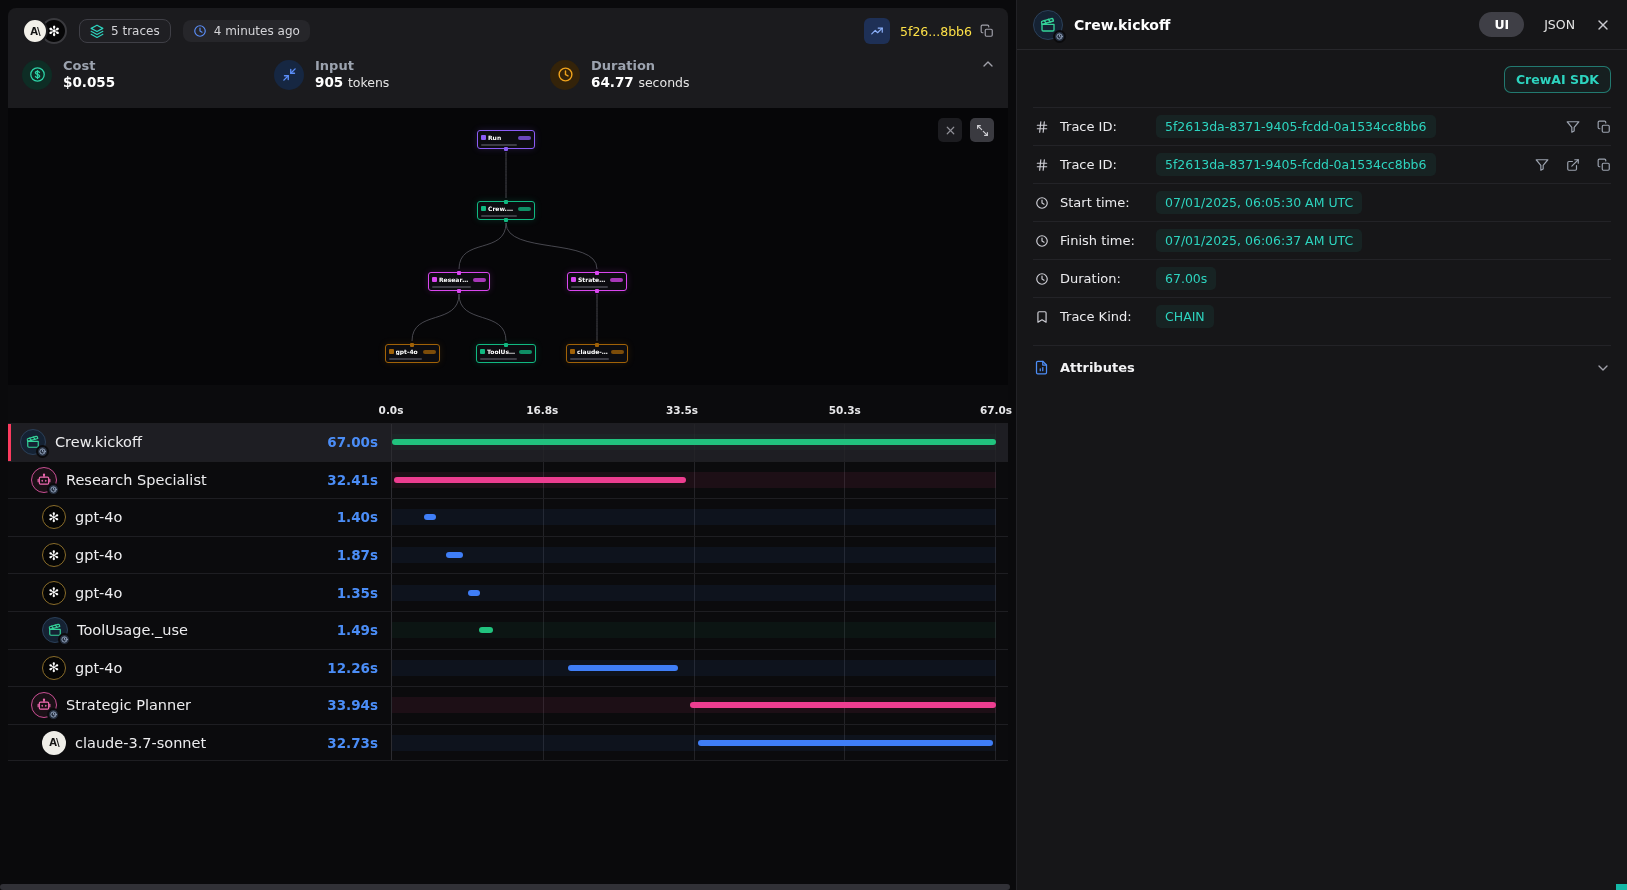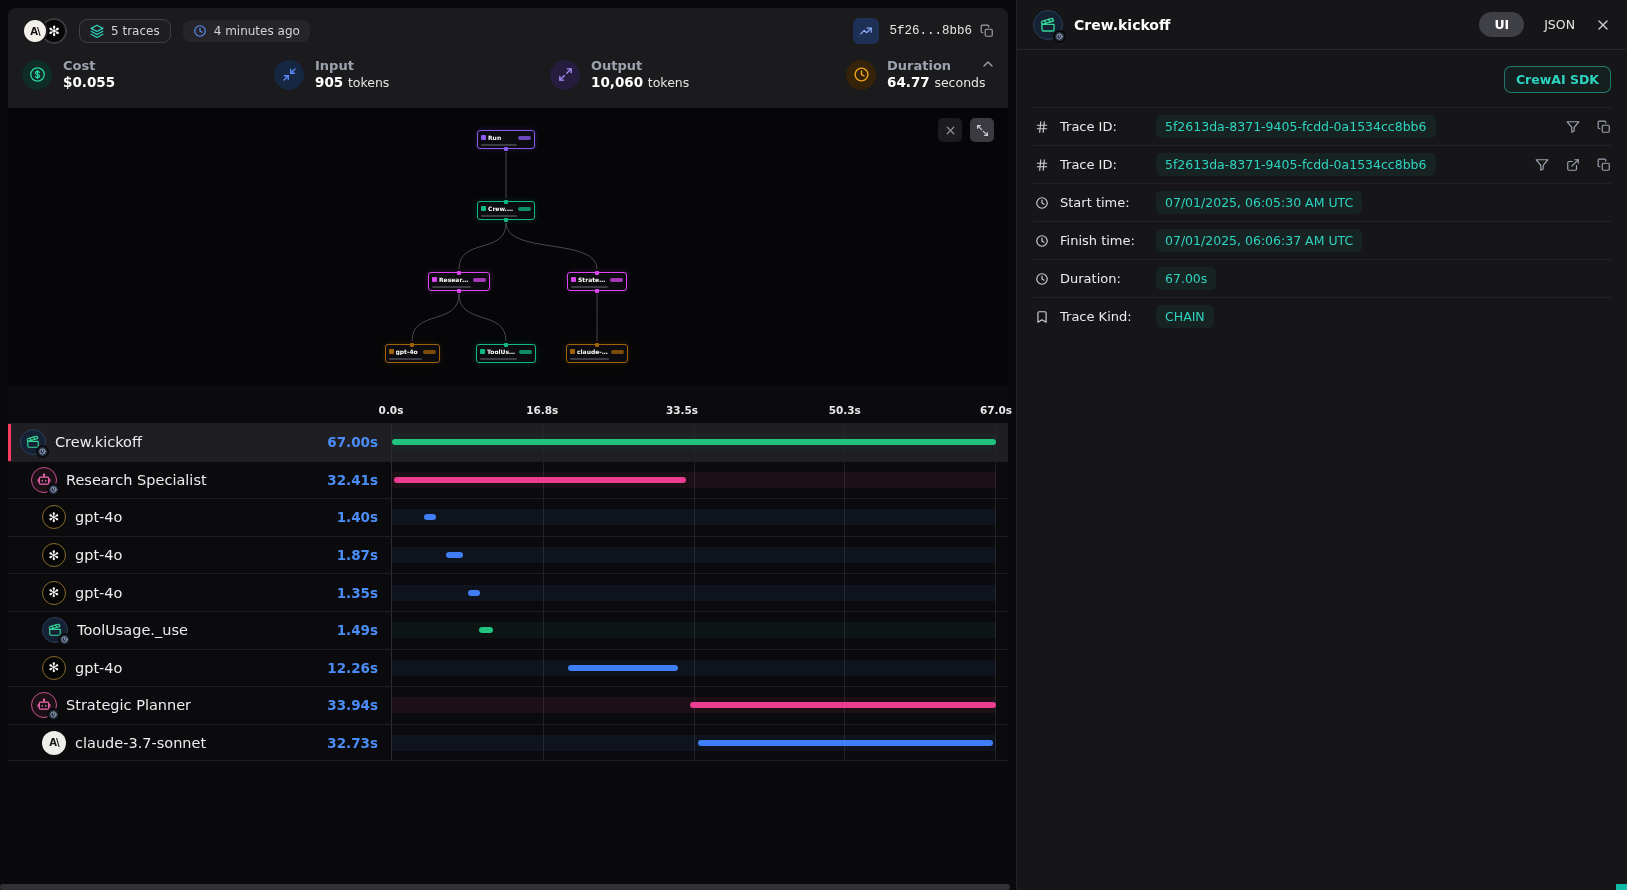--- a/index.html
+++ b/index.html
@@ -15,21 +15,21 @@
   .av{width:26px;height:26px;border-radius:50%;display:flex;align-items:center;justify-content:center;font-weight:bold;border:2px solid #1b1b1e;}
   .av.anth{background:#f2f0e9;color:#141414;font-size:10px;z-index:2;letter-spacing:-1px;}
   .av.oai{background:#060607;color:#fff;font-size:14px;margin-left:-7px;border:2px solid #3a3a3e;}
   .pill{display:flex;align-items:center;gap:7px;margin-left:12px;padding:4px 10px;border-radius:8px;font-size:12px;color:#d4d4d8;}
   .pill.traces{border:1px solid #3f3f46;background:#1f1f23;}
   .pill.age{background:#26262a;}
   .pill .ic{display:flex;}
   .teal{color:#2dd4bf;} .blue{color:#5b8ef8;}
   .hspacer{flex:1;}
   .bluebtn{width:26px;height:26px;border-radius:6px;background:#1e3056;color:#8cb0fa;display:flex;align-items:center;justify-content:center;}
-  .traceshort{margin-left:10px;font-size:12.5px;color:#e5e5e5;font-family:Liberation Mono, monospace;}
+  .traceshort{margin-left:10px;font-size:12.5px;color:#fde047;}
   .copybtn{margin-left:8px;color:#a1a1aa;display:flex;}
 
   .stats{display:flex;align-items:center;padding:4px 14px 0 14px;}
   .stat{display:flex;align-items:center;gap:11px;}
   .stat.s0{width:252px;} .stat.s1{width:276px;} .stat.s2{width:296px;}
   .sicon{width:30px;height:30px;border-radius:50%;display:flex;align-items:center;justify-content:center;flex:0 0 auto;}
   .sicon.cost{background:#0e2d25;color:#2dd4a8;}
   .sicon.input{background:#162742;color:#5b8ef8;}
   .sicon.output{background:#261d3e;color:#a78bfa;}
   .sicon.dur{background:#342309;color:#f0a31c;}
@@ -176,34 +176,20 @@
                 <polyline points="20 10 14 10 14 4"></polyline>
                 <line x1="14" y1="10" x2="21" y2="3"></line>
                 <line x1="3" y1="21" x2="10" y2="14"></line>
               </svg>
             </div>
           <div>
             <div class="slabel">Input</div>
             <div class="svalue"><span>905</span> <span class="sunit">tokens</span></div>
           </div>
         </div>
-        <div class="stat s2">
-          <div class="sicon output">
-              <svg width="15" height="15" viewBox="0 0 24 24" fill="none" stroke="currentColor" stroke-width="2.2" stroke-linecap="round" stroke-linejoin="round">
-                <polyline points="15 3 21 3 21 9"></polyline>
-                <polyline points="9 21 3 21 3 15"></polyline>
-                <line x1="21" y1="3" x2="14" y2="10"></line>
-                <line x1="3" y1="21" x2="10" y2="14"></line>
-              </svg>
-            </div>
-          <div>
-            <div class="slabel">Output</div>
-            <div class="svalue"><span>10,060</span> <span class="sunit">tokens</span></div>
-          </div>
-        </div>
         <div class="stat s3">
           <div class="sicon dur">
               <svg width="17" height="17" viewBox="0 0 24 24" fill="none" stroke="currentColor" stroke-width="2" stroke-linecap="round">
                 <circle cx="12" cy="12" r="9"></circle>
                 <path d="M12 7v5l3.5 2"></path>
               </svg>
             </div>
           <div>
             <div class="slabel">Duration</div>
             <div class="svalue"><span>64.77</span> <span class="sunit">seconds</span></div>
@@ -607,16 +593,32 @@
             <span class="ficon">
               <svg width="14" height="14" viewBox="0 0 24 24" fill="none" stroke="currentColor" stroke-width="2" stroke-linecap="round" stroke-linejoin="round">
                 <path d="M19 21 12 16.8 5 21V5a2 2 0 0 1 2-2h10a2 2 0 0 1 2 2z"></path>
               </svg>
             </span>
             <span class="flabel">Trace Kind:</span>
             <span class="fvalue">CHAIN</span>
             <span class="factions"></span>
           </div>
         </div>
+      <div class="attrrow">
+        <span class="attricon">
+            <svg width="15" height="15" viewBox="0 0 24 24" fill="none" stroke="currentColor" stroke-width="2" stroke-linecap="round" stroke-linejoin="round">
+              <path d="M14 2H6a2 2 0 0 0-2 2v16a2 2 0 0 0 2 2h12a2 2 0 0 0 2-2V8z"></path>
+              <path d="M14 2v6h6"></path>
+              <path d="M10 17v-3"></path>
+              <path d="M14 17v-5"></path>
+            </svg>
+          </span>
+        <span class="attrlabel">Attributes</span>
+        <span class="attrchev">
+            <svg width="16" height="16" viewBox="0 0 24 24" fill="none" stroke="currentColor" stroke-width="2" stroke-linecap="round" stroke-linejoin="round">
+              <path d="m6 9 6 6 6-6"></path>
+            </svg>
+          </span>
+      </div>
     </div>
     <div class="hsb-panel"></div>
   </div>
 </div>
 
 </body></html>

